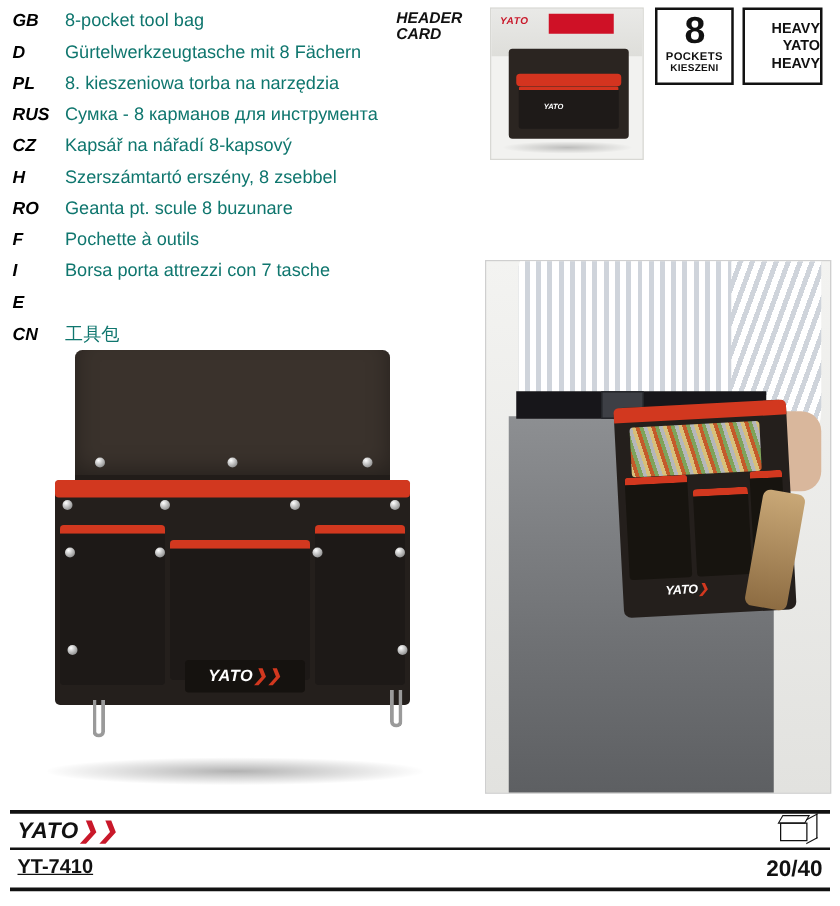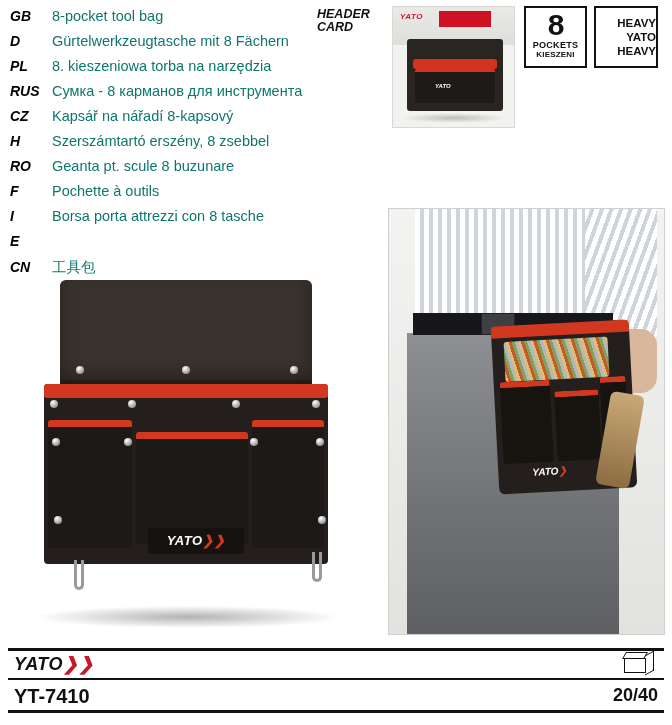--- a/index.html
+++ b/index.html
@@ -395,23 +395,24 @@
     font-size: 18px;
     font-weight: bold;
     font-style: italic;
     letter-spacing: .5px;
     color: #111;
   }
   .footer-logo .mark { color: #c9182a; }
   .footer-code {
     position: absolute;
     left: 14px; top: 685px;
-    font-size: 20px;
+    font-size: 16px;
     font-weight: bold;
     color: #111;
+    text-decoration: underline;
   }
   .footer-qty {
     position: absolute;
     right: 14px; top: 685px;
     font-size: 18px;
     font-weight: bold;
     color: #111;
   }
   .box-icon {
     position: absolute;
@@ -473,21 +474,21 @@
     <div class="lang-row">
       <span class="lang-code">RO</span>
       <span class="lang-text">Geanta pt. scule 8 buzunare</span>
     </div>
     <div class="lang-row">
       <span class="lang-code">F</span>
       <span class="lang-text">Pochette à outils</span>
     </div>
     <div class="lang-row">
       <span class="lang-code">I</span>
-      <span class="lang-text">Borsa porta attrezzi con 8 tasche</span>
+      <span class="lang-text">Borsa porta attrezzi con 7 tasche</span>
     </div>
     <div class="lang-row">
       <span class="lang-code">E</span>
     </div>
     <div class="lang-row">
       <span class="lang-code">CN</span>
       <span class="lang-text">工具包</span>
     </div>
   </div>
 

